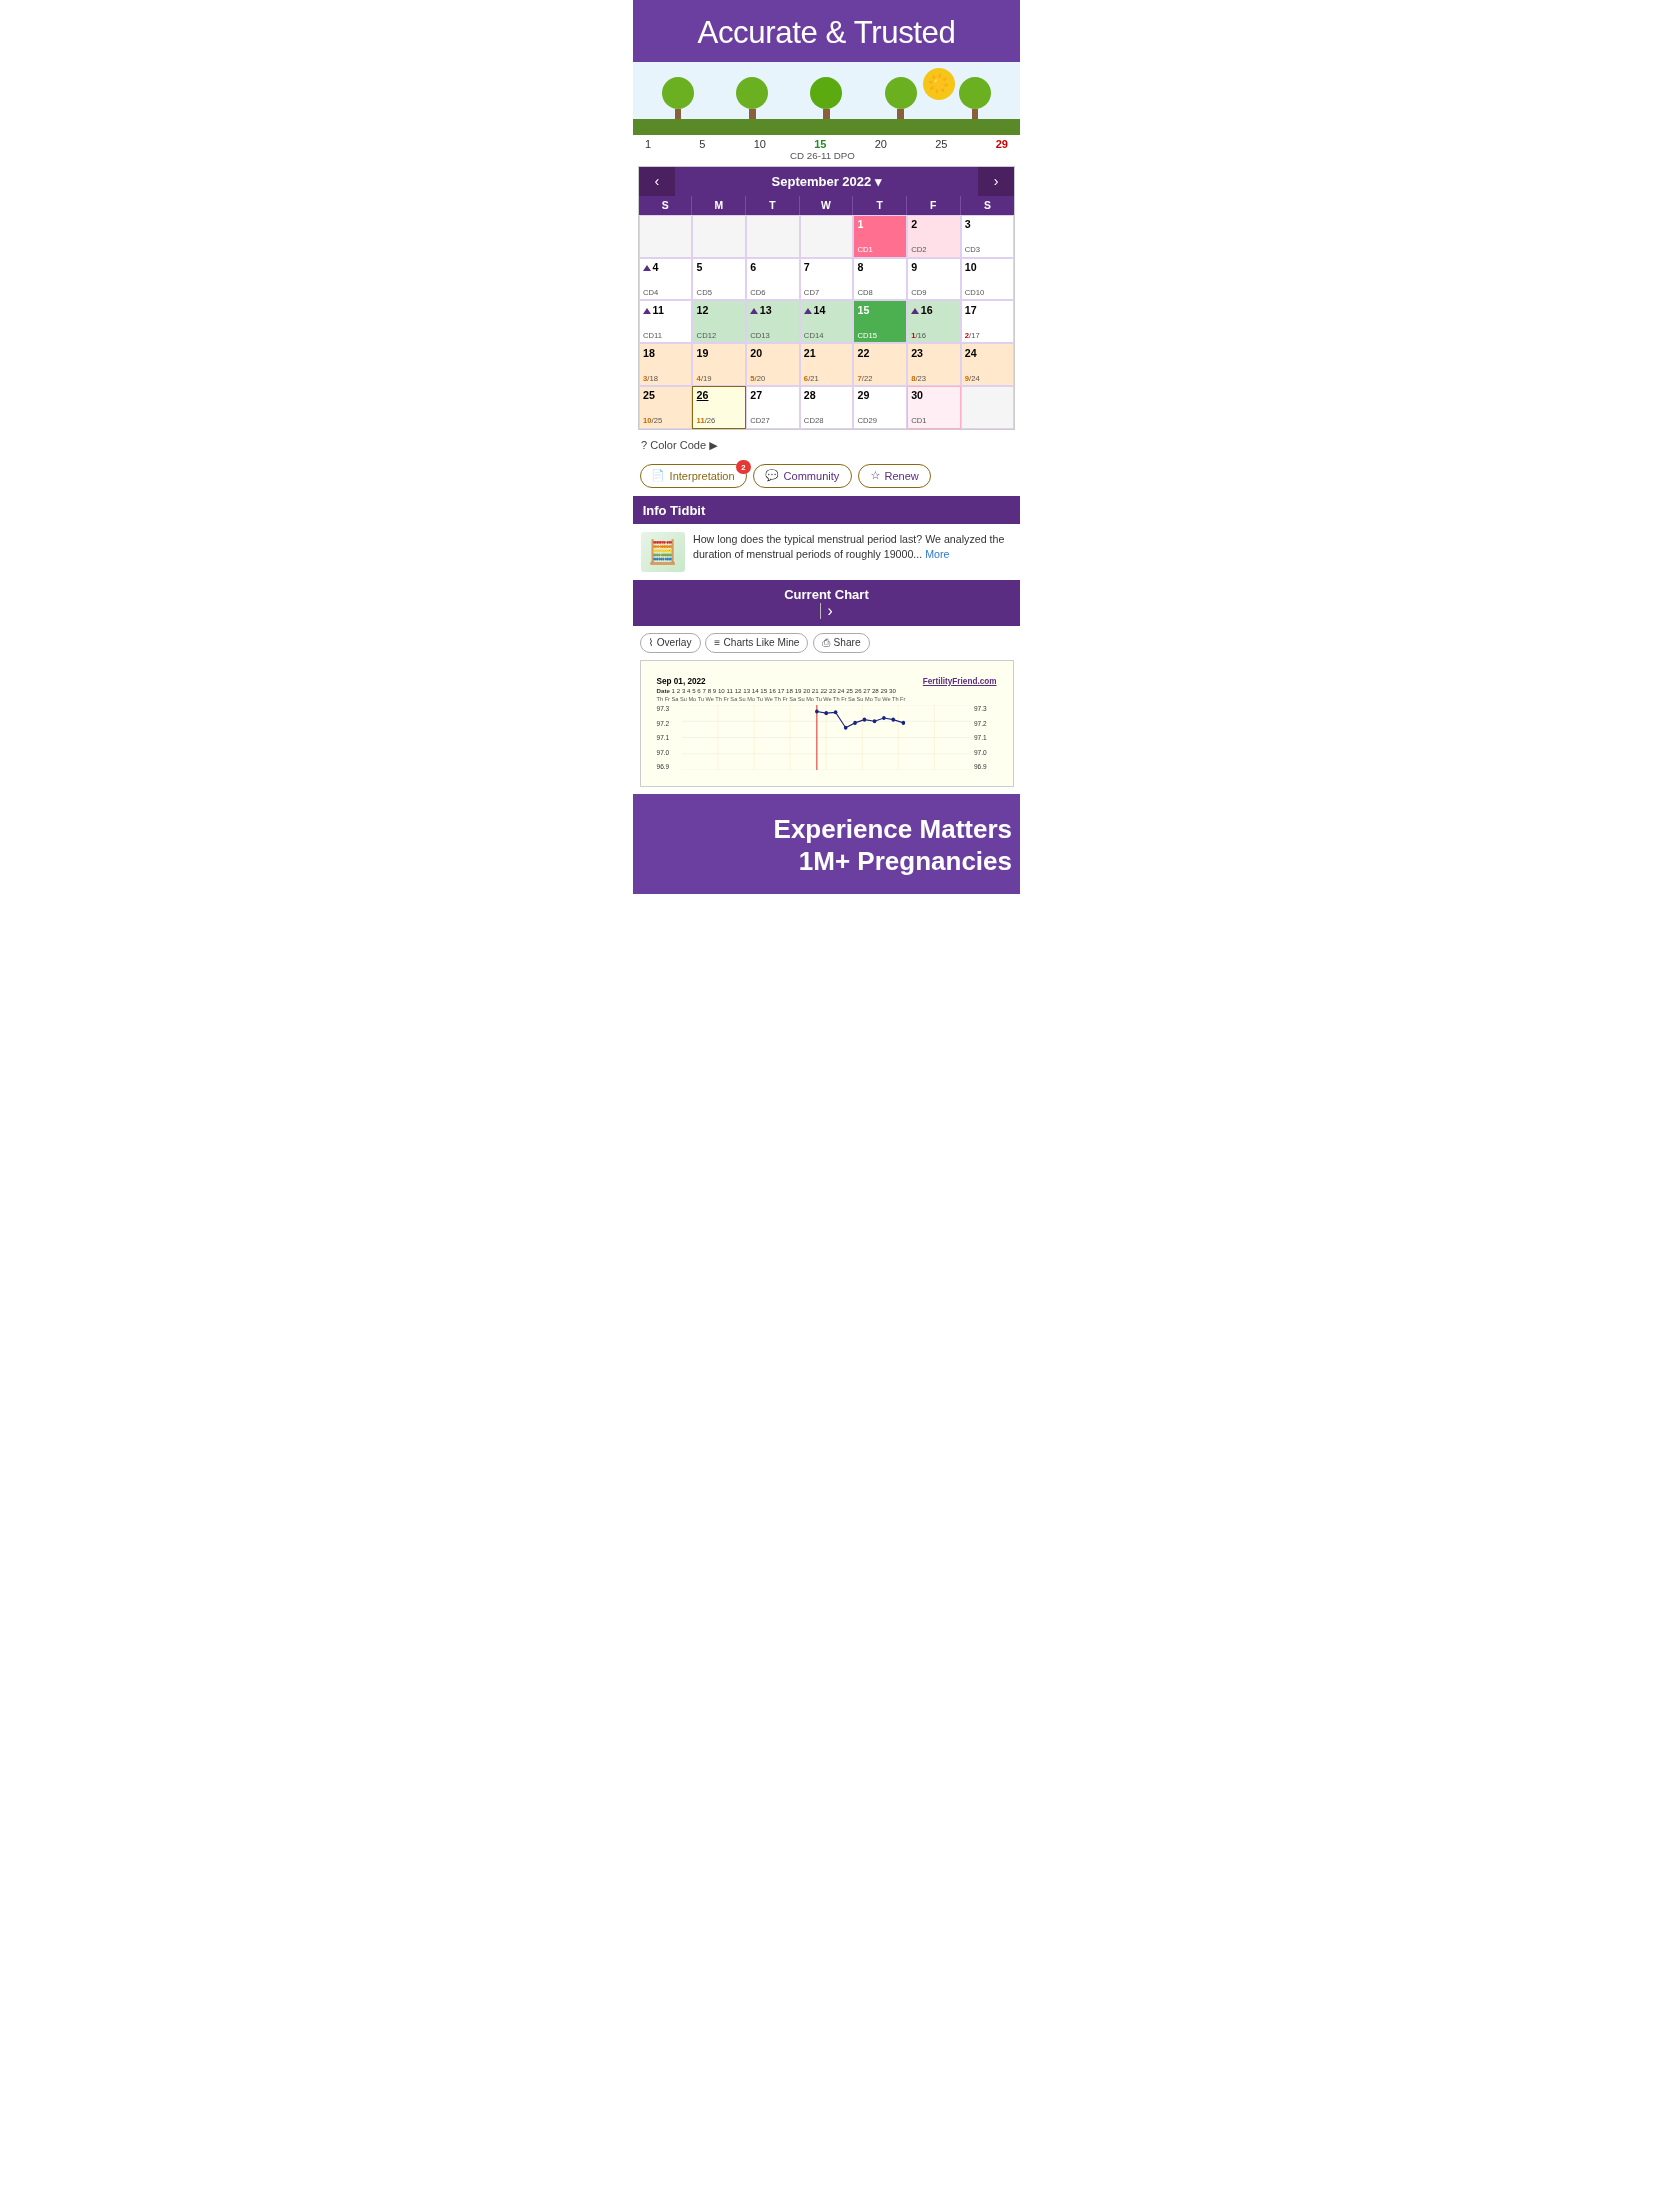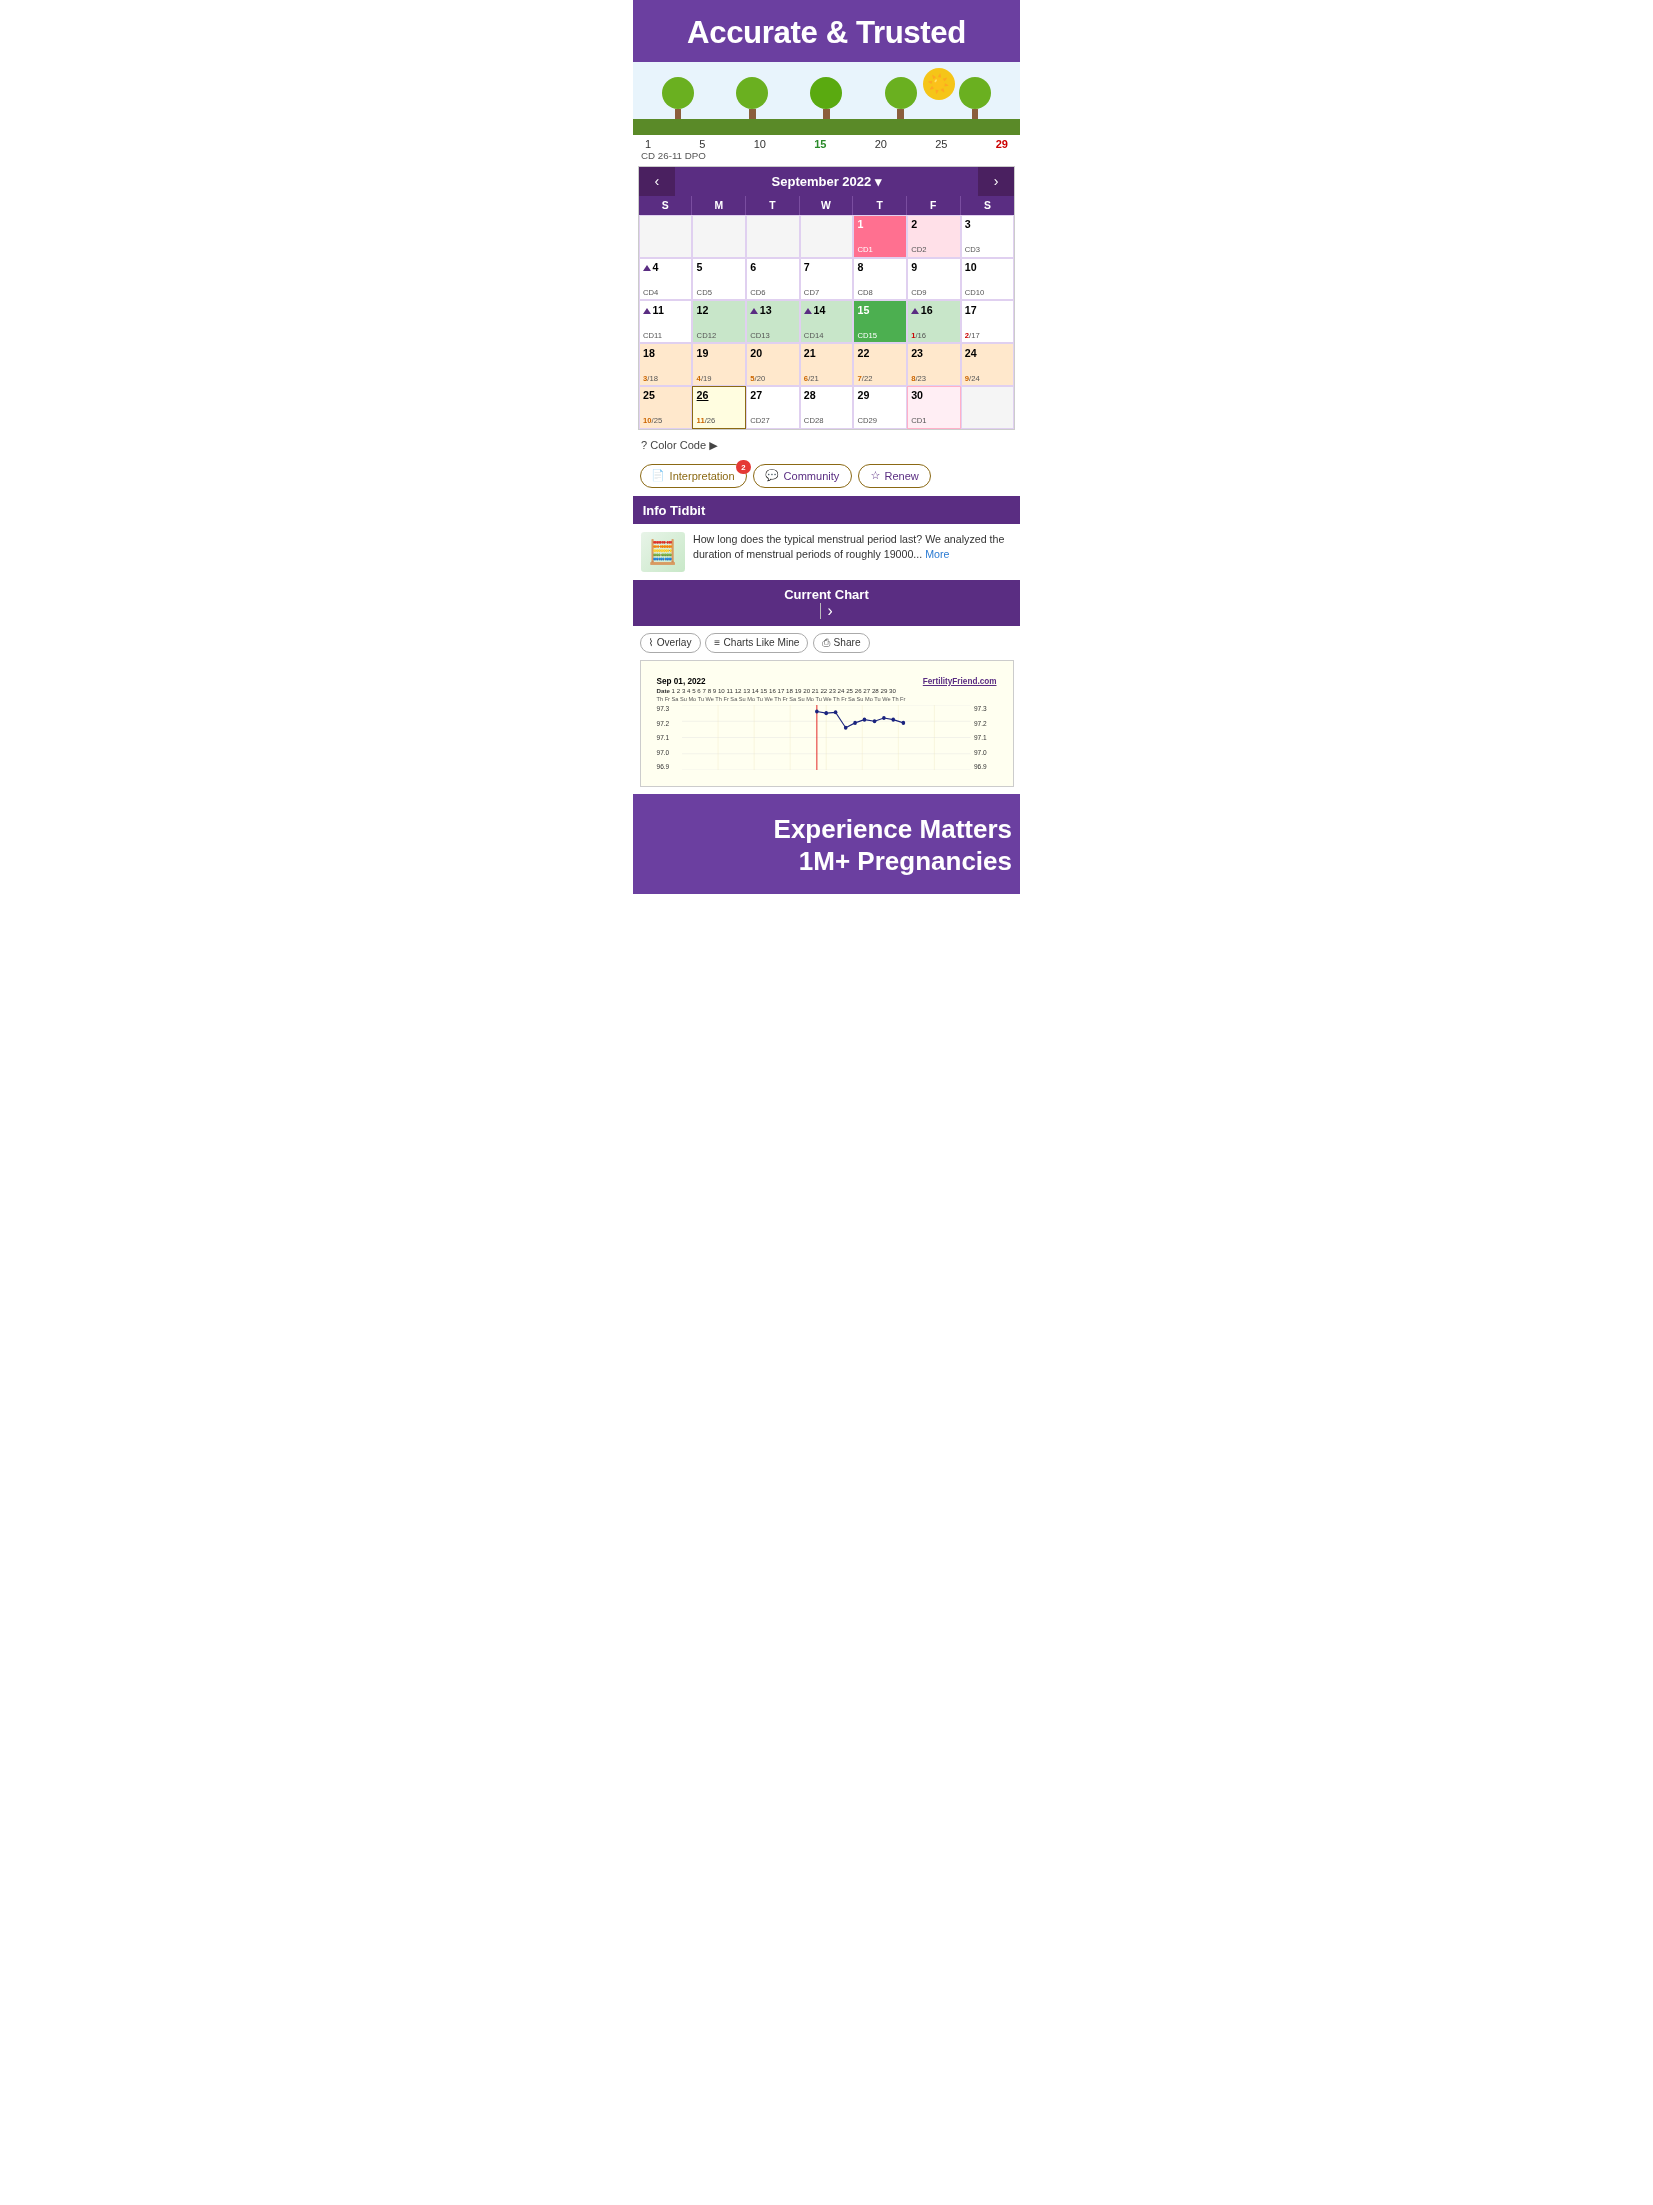--- a/index.html
+++ b/index.html
@@ -10,21 +10,21 @@
       margin: 0 auto;
     }
 
     
     .header-banner {
       background: #6b3fa0;
       color: #fff;
       text-align: center;
       padding: 14.5px 8px 11.3px;
       font-size: 2.4em;
-      font-weight: 700;
+      font-weight: 400;
       letter-spacing: -0.4px;
     }
 
     
     .nature-scene {
       background: #e8f4fc;
       position: relative;
       height: 73px;
       overflow: hidden;
       display: flex;
@@ -88,21 +88,21 @@
     .cd-scale-numbers {
       display: flex;
       justify-content: space-between;
       font-size: 0.85em;
       color: #333;
       padding: 0 4px;
     }
     .cd-scale-numbers .green { color: #2a8a2a; font-weight: bold; }
     .cd-scale-numbers .red { color: #cc0000; font-weight: bold; }
     .cd-label {
-      text-align: left;
+      text-align: center;
       font-size: 0.75em;
       color: #555;
       padding-right: 8px;
     }
 
     
     .calendar-wrapper {
       border: 0.8px solid #ccc;
       margin: 3.2px 4.8px;
     }

